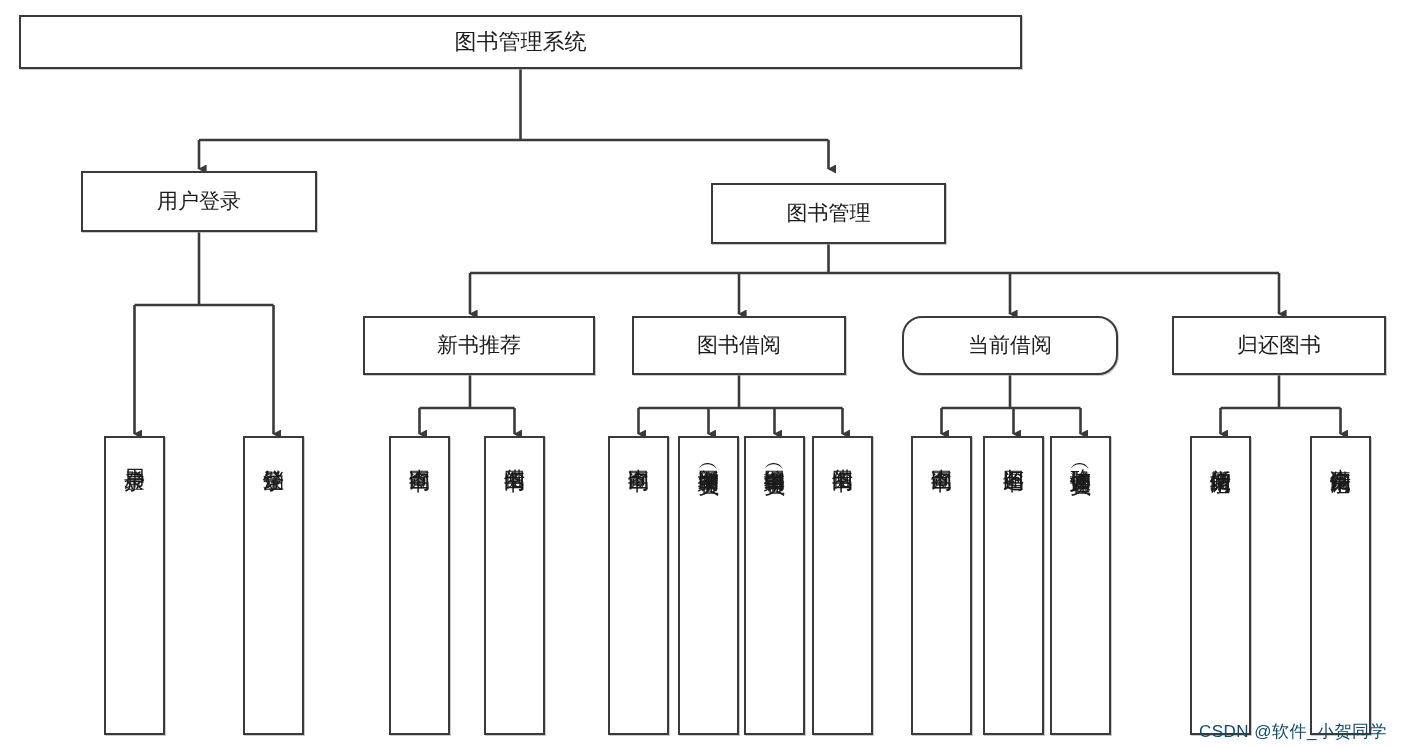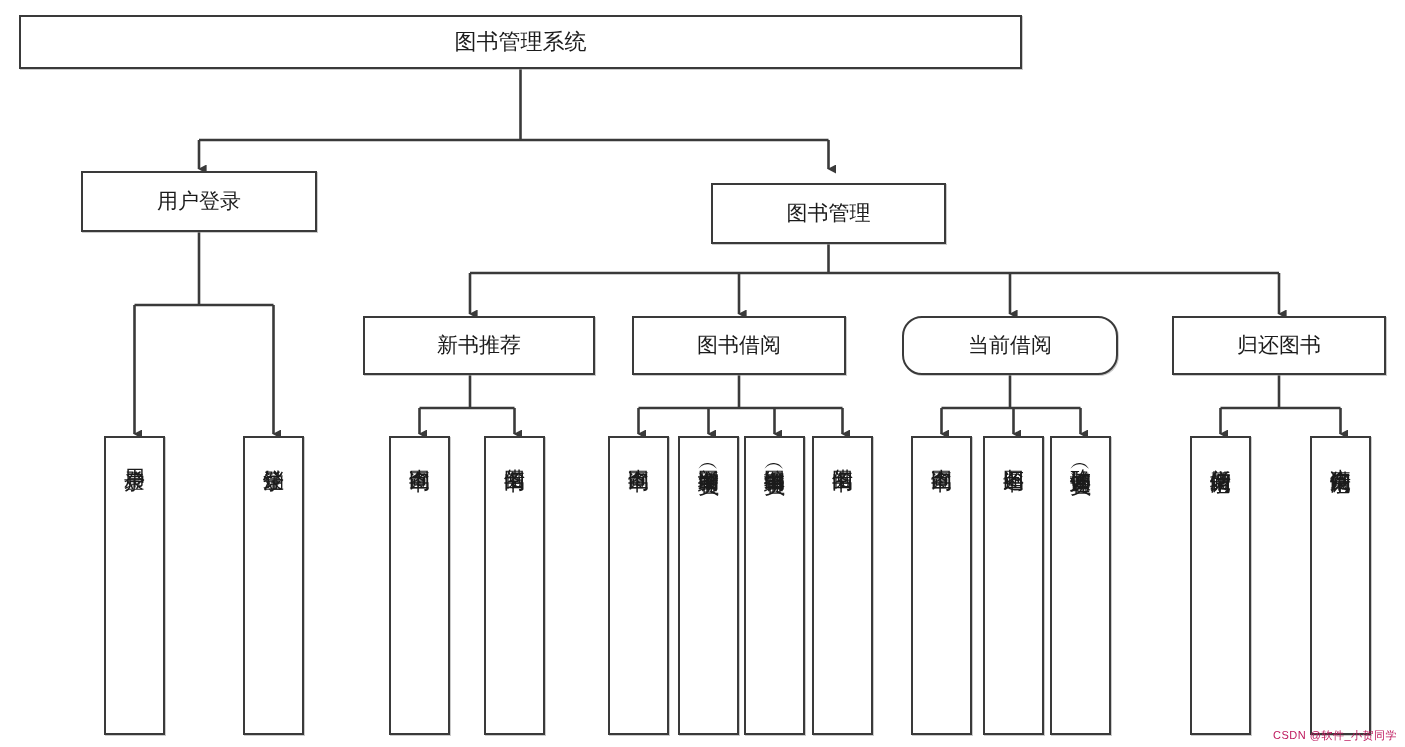--- a/index.html
+++ b/index.html
@@ -58,24 +58,24 @@
   .node.vert .node-label {
     font-size: 21px;
     writing-mode: vertical-rl;
     text-orientation: upright;
     letter-spacing: 1px;
     line-height: 1.05;
     white-space: nowrap;
   }
   #watermark {
     position: absolute;
-    right: 8px;
+    right: 18px;
     bottom: 4px;
-    font-size: 11px;
-    color: #be185d;
+    font-size: 17px;
+    color: #0c4a6e;
     letter-spacing: 0.5px;
     z-index: 5;
     white-space: nowrap;
   }
 </style>
 </head>
 <body>
 
 <div id="diagram-root">
 

